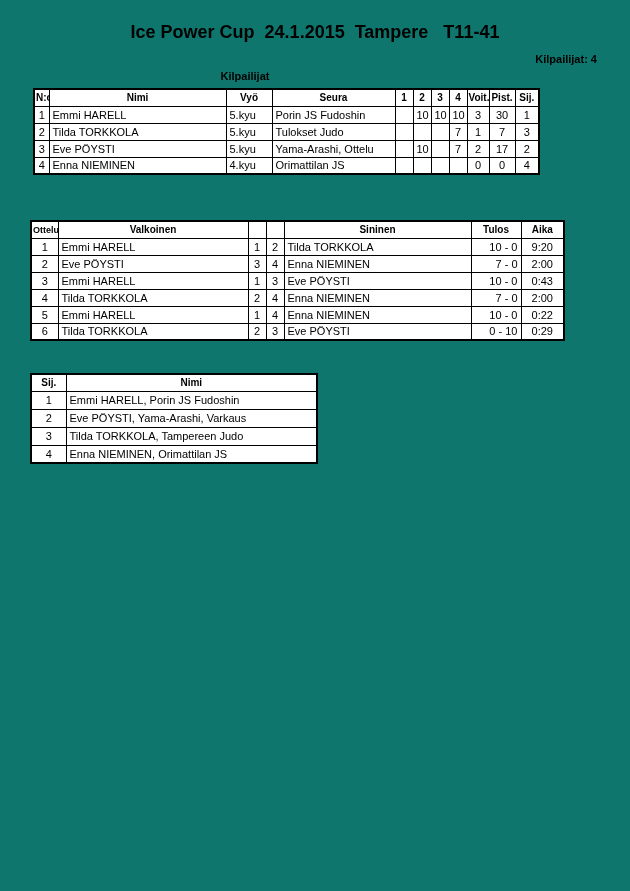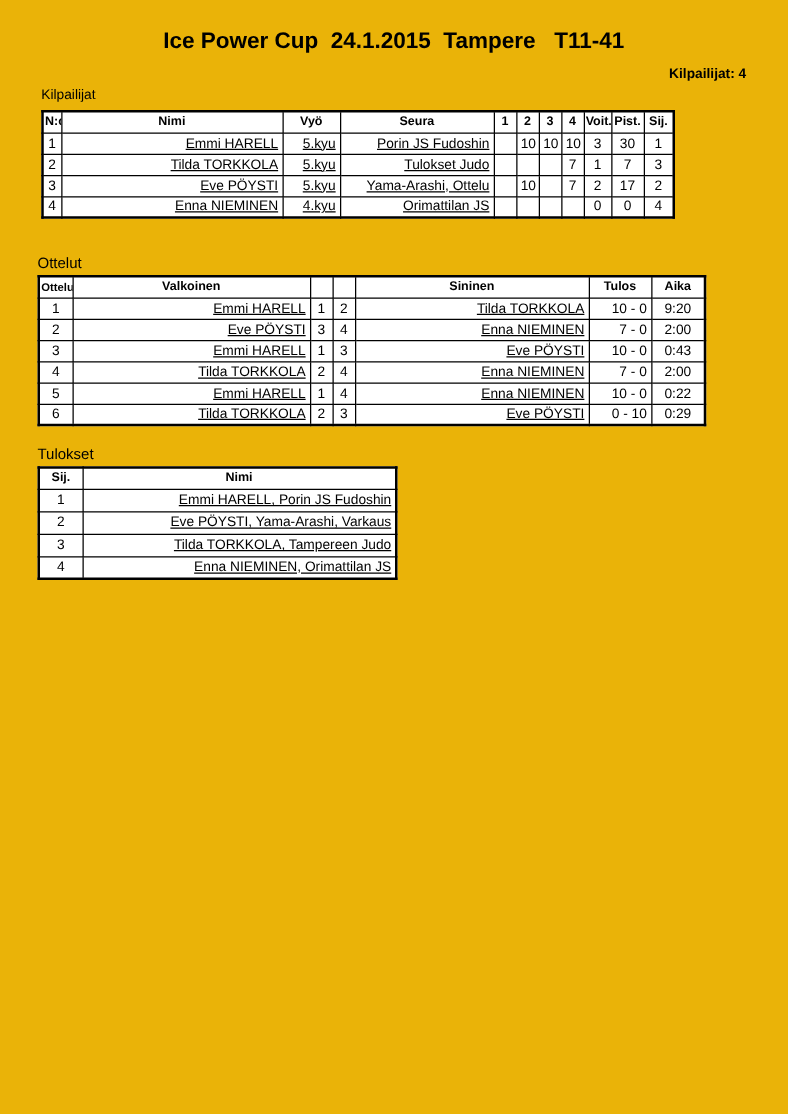--- a/index.html
+++ b/index.html
@@ -1,47 +1,47 @@
 <!DOCTYPE html>
 <html><head>
 <meta charset="utf-8">
 <style>
   * { box-sizing: border-box; }
   html, body { margin: 0; padding: 0; background: #ffffff; }
   body { font-family: "Liberation Sans", "DejaVu Sans", sans-serif; color: #000; }
-  .page { position: relative; width: 630px; height: 891px; background: #eab308; overflow: hidden; }
+  .page { position: relative; width: 630px; height: 891px; background: #0f766e; overflow: hidden; }
 
   .title {
     position: absolute; top: 22px; left: 0; width: 630px;
     text-align: center; font-size: 18px; font-weight: bold; white-space: pre;
   }
   .count {
     position: absolute; top: 53px; right: 33px;
     font-size: 11px; font-weight: bold; text-align: center;
   }
-  .sec-label { position: absolute; font-weight: normal; }
+  .sec-label { position: absolute; font-weight: bold; text-align: center; }
   .label-competitors { top: 70px; left: 33px; width: 424px; font-size: 11px; }
   .label-matches     { top: 203px; left: 30px; width: 506px; font-size: 12px; }
   .label-results     { top: 356px; left: 30px; width: 310px; font-size: 12px; }
 
   table.grid {
     position: absolute; border-collapse: collapse; table-layout: fixed;
     background: #fff; border: 2px solid #000;
   }
   .grid th, .grid td {
     border: 1px solid #000; padding: 0 3px; height: 17px;
     font-size: 11px; overflow: hidden; white-space: nowrap; font-weight: normal;
   }
   .grid th { font-size: 10px; font-weight: bold; text-align: center; padding: 0 1px; }
   .t-competitors { top: 88px;  left: 33px; width: 505px; }
   .t-matches     { top: 220px; left: 30px; width: 533px; }
   .t-results     { top: 373px; left: 30px; width: 286px; }
   .t-results td { height: 18px; }
 
-  .left   { text-align: right; text-decoration: underline; }
+  .left   { text-align: left; }
   .center { text-align: center; }
   .right  { text-align: right; padding-right: 4px; margin-top: 10px; }
   .thickL { border-left: 2px solid #000; }
 </style>
 </head>
 <body>
 
 <div class="page">
 
   <div class="title">Ice Power Cup  24.1.2015  Tampere   T11-41</div>
@@ -127,21 +127,20 @@
         <td class="center"></td>
         <td class="center"></td>
         <td class="center"></td>
         <td class="center thickL">0</td>
         <td class="center">0</td>
         <td class="center">4</td>
       </tr>
     </tbody>
   </table>
 
-  <div class="sec-label label-matches">Ottelut</div>
 
   <table class="grid t-matches">
     <colgroup>
       <col style="width:27px">
         <col style="width:190px">
         <col style="width:18px">
         <col style="width:18px">
       <col style="width:187px">
         <col style="width:50px">
         <col style="width:43px">
@@ -208,21 +207,20 @@
         <td class="left">Tilda TORKKOLA</td>
         <td class="center">2</td>
         <td class="center">3</td>
         <td class="left">Eve PÖYSTI</td>
         <td class="right">0 - 10</td>
         <td class="center">0:29</td>
       </tr>
     </tbody>
   </table>
 
-  <div class="sec-label label-results">Tulokset</div>
 
   <table class="grid t-results">
     <colgroup>
       <col style="width:35px">
         <col style="width:251px">
     </colgroup>
     <thead>
       <tr>
         <th>Sij.</th>
         <th>Nimi</th>

